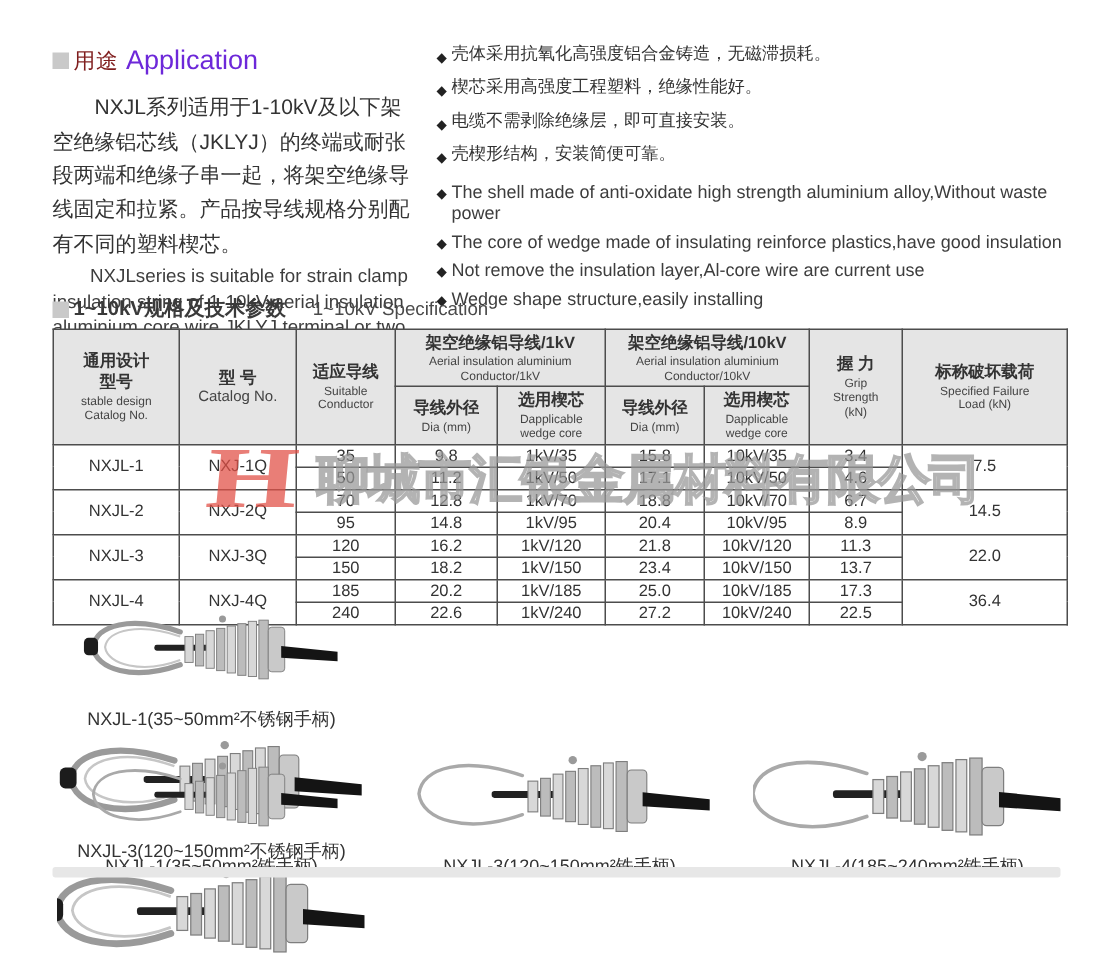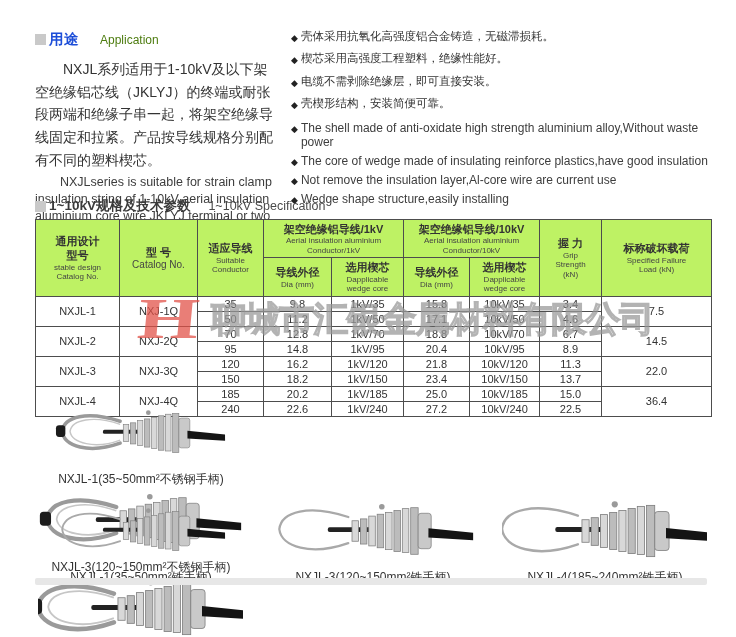--- a/index.html
+++ b/index.html
@@ -9,43 +9,43 @@
     font-family:"Liberation Sans","DejaVu Sans",sans-serif; color:#333; overflow:hidden;
   }
 
   
   .top-cols { position:absolute; top:30px; left:35px; width:686px; display:flex; }
   .col-left  { width:246px; flex:none; }
   .col-right { flex:1; padding-left:10px; }
 
   .sec-header { display:flex; align-items:center; margin-bottom:9px; }
   .sq { width:11px; height:11px; background:#c9c9c9; margin-right:3px; flex:none; }
-  .sec-title-zh { font-size:14.5px; font-weight:bold; color:#1d4ed8; letter-spacing:.5px; }
-  .sec-title-en { font-size:12px; color:#4d7c0f; margin-left:21px; }
+  .sec-title-zh { font-size:14.5px; font-weight:normal; color:#7f1d1d; letter-spacing:.5px; }
+  .sec-title-en { font-size:18px; color:#6d28d9; margin-left:5px; }
 
   .para-zh { font-size:14px; line-height:1.62; text-indent:2em; color:#333; }
   .para-en { font-size:12.5px; line-height:1.34; text-indent:2em; color:#3d3d3d; margin-top:3px; }
 
   ul.blist { list-style:none; }
   ul.blist li { display:flex; align-items:flex-start; }
   .mk { font-size:9px; margin:3px 3px 0 0; color:#222; flex:none; }
   ul.zh li { font-size:11.5px; line-height:1.2; margin-bottom:8.5px; color:#333; }
   ul.en li { font-size:12px;  line-height:1.2; margin-bottom:4.5px; color:#3d3d3d; }
   ul.en { margin-top:10px; }
 
   
   .spec-title { position:absolute; top:197px; left:35px; display:flex; align-items:center; }
   .spec-title .zh { font-size:13.5px; font-weight:bold; color:#3a3a3a; }
   .spec-title .en { font-size:12.5px; color:#4a4a4a; margin-left:18px; }
 
   
   table.spec { position:absolute; top:219px; left:35px; width:676px;
     border-collapse:collapse; table-layout:fixed; }
   table.spec th, table.spec td { border:1px solid #4d4d4d; text-align:center; vertical-align:middle; padding:0; }
-  table.spec thead th { background:#bef264; padding:2px 0; }
+  table.spec thead th { background:#e5e5e5; padding:2px 0; }
   .hz { font-size:11px; font-weight:bold; color:#333; line-height:1.3; }
   .he { font-size:8px; font-weight:normal; color:#444; line-height:1.2; }
   table.spec tbody td { font-size:11px; color:#333; height:13px; padding:1px 0; background:#fff; }
   table.spec thead tr:first-child th { height:28px; }
 
   
   .watermark { position:absolute; left:138px; top:290px; display:flex; align-items:center;
     pointer-events:none; z-index:5; opacity:.9; white-space:nowrap; }
   .wm-logo { font-family:"Liberation Serif","DejaVu Serif",serif; font-weight:bold;
     font-size:58px; line-height:1; color:rgba(226,80,71,0.82);
@@ -270,21 +270,21 @@
           <td>13.7</td>
         </tr>
         <tr>
           <td rowspan="2">NXJL-4</td>
           <td rowspan="2">NXJ-4Q</td>
           <td>185</td>
           <td>20.2</td>
           <td>1kV/185</td>
           <td>25.0</td>
           <td>10kV/185</td>
-          <td>15.0</td>
+          <td>17.3</td>
           <td rowspan="2">36.4</td>
         </tr>
         <tr>
           <td>240</td>
           <td>22.6</td>
           <td>1kV/240</td>
           <td>27.2</td>
           <td>10kV/240</td>
           <td>22.5</td>
         </tr>

